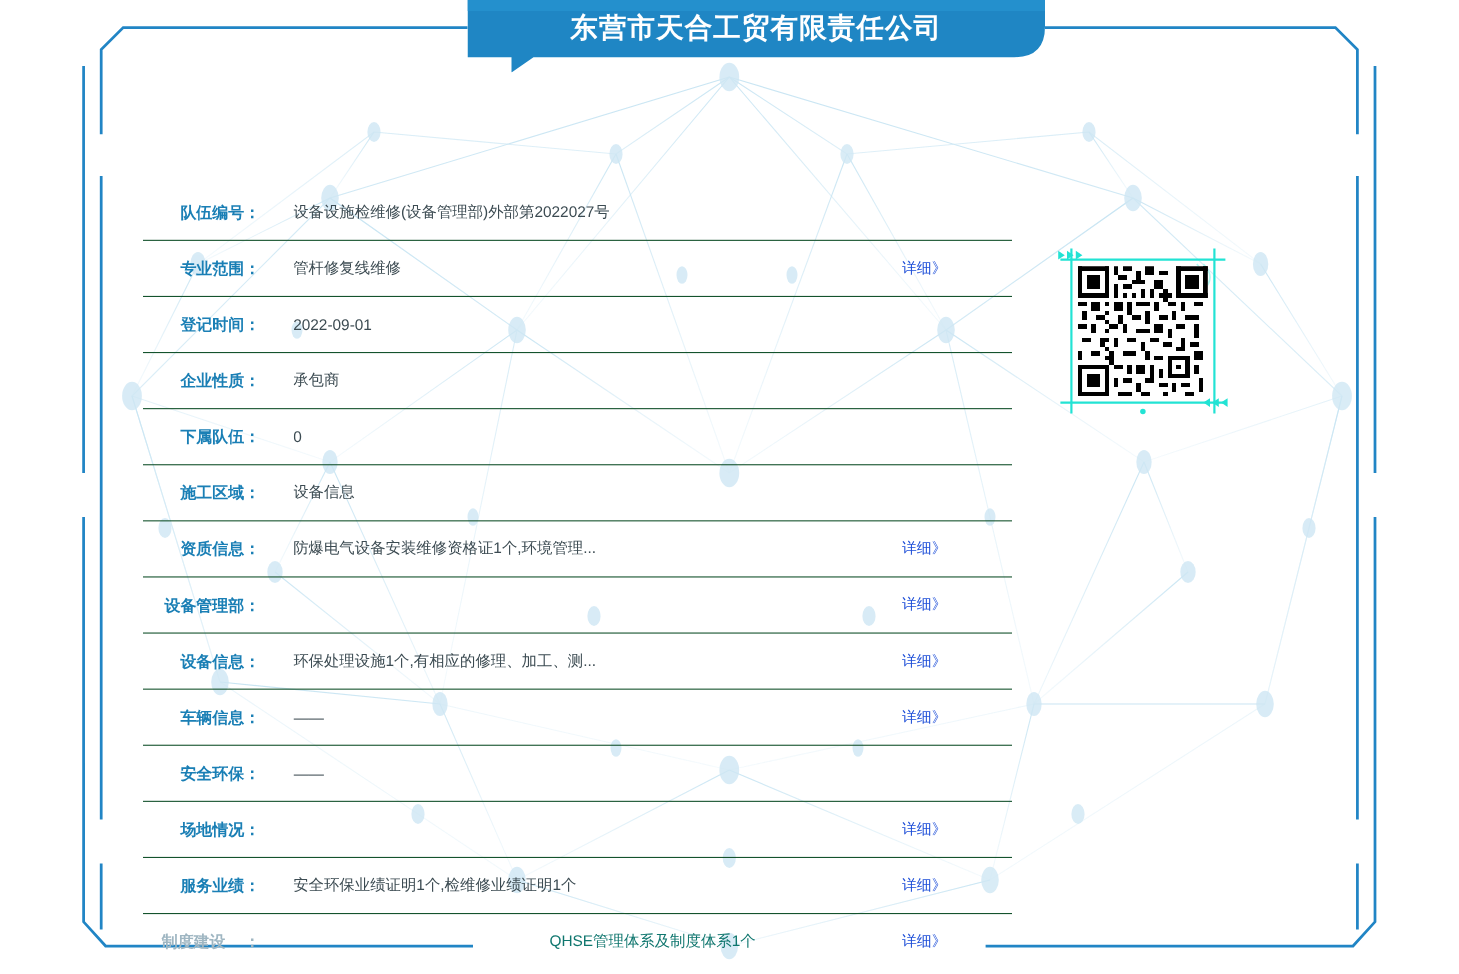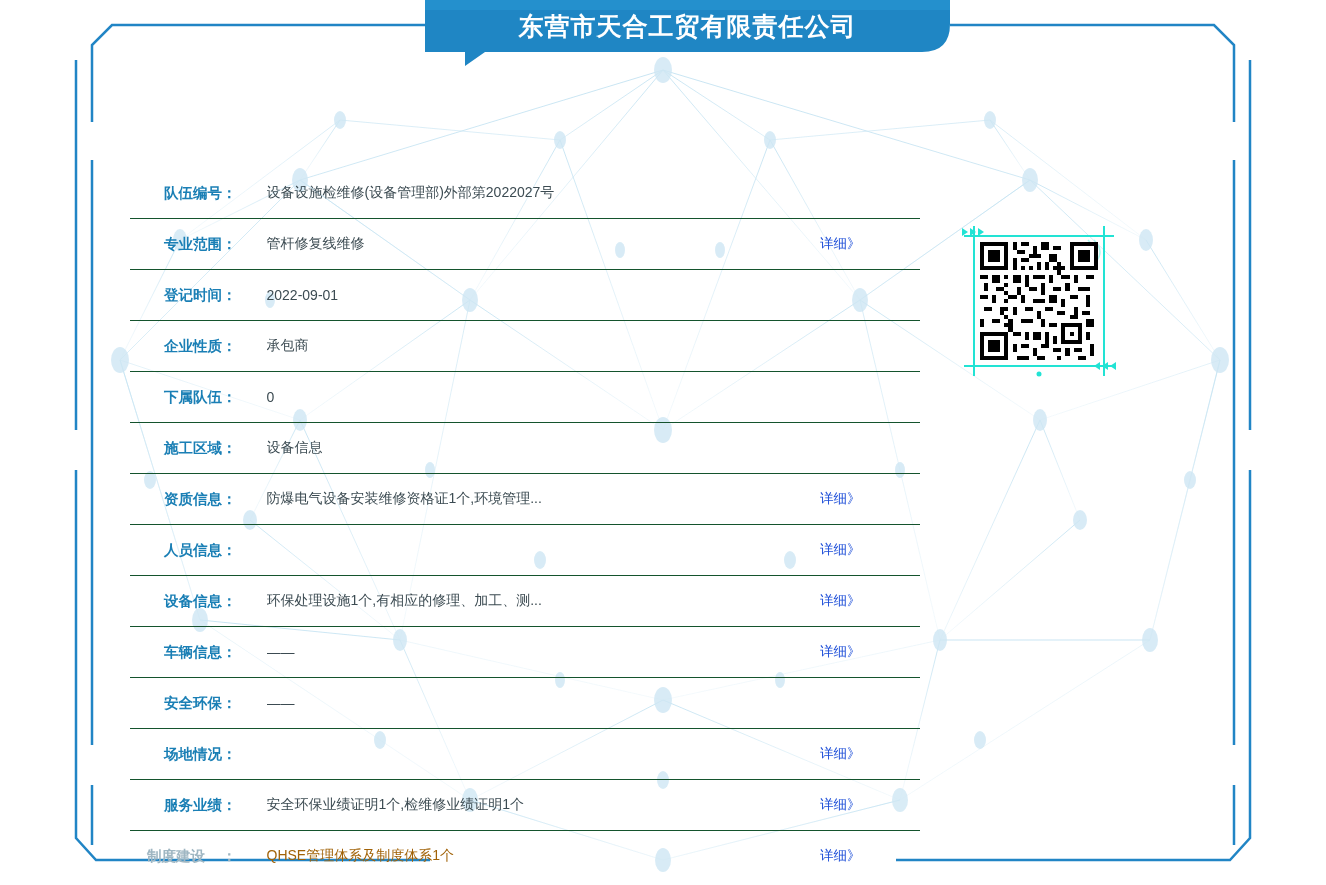--- a/index.html
+++ b/index.html
@@ -102,21 +102,22 @@
     overflow: hidden;
     text-overflow: ellipsis;
     margin-left: 20px;
   }
   .info-row.muted .info-label,
   .info-row.muted .info-colon {
     color: #9fb6c2;
     text-align: center;
   }
   .info-row.muted .info-value {
-    color: #a16207;
+    color: #0f766e;
+    text-align: center;
   }
   .detail-link {
     position: absolute;
     left: 690px;
     color: #1d4ed8;
     font-size: 13.5px;
     cursor: pointer;
     white-space: nowrap;
   }
 
@@ -303,21 +304,21 @@
   </div>
 
   <div class="info-row">
     <span class="info-label">资质信息</span>
     <span class="info-colon">：</span>
     <span class="info-value">防爆电气设备安装维修资格证1个,环境管理...</span>
     <span class="detail-link">详细》</span>
   </div>
 
   <div class="info-row">
-    <span class="info-label">人员信息</span>
+    <span class="info-label">设备管理部</span>
     <span class="info-colon">：</span>
     <span class="detail-link">详细》</span>
   </div>
 
   <div class="info-row">
     <span class="info-label">设备信息</span>
     <span class="info-colon">：</span>
     <span class="info-value">环保处理设施1个,有相应的修理、加工、测...</span>
     <span class="detail-link">详细》</span>
   </div>

